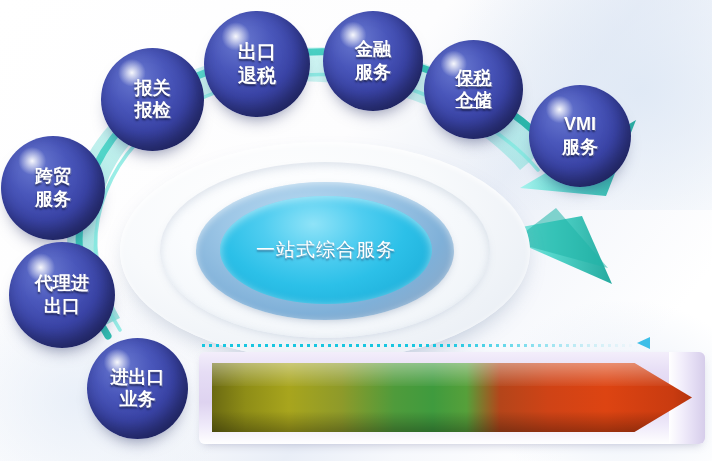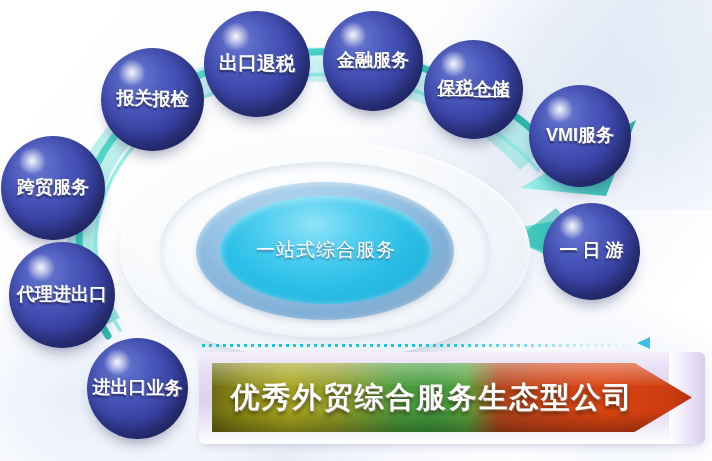--- a/index.html
+++ b/index.html
@@ -56,21 +56,21 @@
   
   .arc-svg{position:absolute;left:0;top:0;width:712px;height:461px;pointer-events:none;}
 
   
   .sphere{
     position:absolute;border-radius:50%;
     background:
       radial-gradient(circle at 30% 24%, rgba(255,255,255,.95) 0%, rgba(255,255,255,.0) 13%),
       radial-gradient(circle at 34% 28%, #6a7ad0 0%, #4a57bb 30%, #3b45a8 55%, #2e3484 80%, #232a6b 100%);
     box-shadow:0 10px 16px -8px rgba(40,50,100,.55), inset -6px -8px 18px rgba(18,22,60,.55);
-    display:flex;flex-direction:row;align-items:center;justify-content:center;
+    display:flex;flex-direction:column;align-items:center;justify-content:center;
     color:#ffffff;font-weight:bold;line-height:1.18;
     text-shadow:0 2px 2px rgba(15,20,60,.75), 1px 1px 0 rgba(255,255,255,.30);
     text-align:center;
   }
   .sphere span{display:block;white-space:nowrap;}
   .sphere .ln1{margin-bottom:1px;}
 
   
   .dots{
     position:absolute;left:200px;top:341px;width:440px;height:7px;
@@ -180,24 +180,20 @@
   <div class="sphere" style="left:424px;top:40px;width:99px;height:99px;font-size:18px;text-decoration:underline;">
     <span class="ln1">保税</span>
     <span class="ln2">仓储</span>
   </div>
 
   <div class="sphere" style="left:529px;top:85px;width:102px;height:102px;font-size:18px;">
     <span class="ln1">VMI</span>
     <span class="ln2">服务</span>
   </div>
 
-  <div class="sphere" style="left:543px;top:203px;width:97px;height:97px;font-size:18px;">
-    <span class="ln1">一 日 游</span>
-    <span class="ln2"></span>
-  </div>
 
   <div class="sphere" style="left:1px;top:136px;width:104px;height:104px;font-size:18px;">
     <span class="ln1">跨贸</span>
     <span class="ln2">服务</span>
   </div>
 
   <div class="sphere" style="left:9px;top:242px;width:106px;height:106px;font-size:18px;">
     <span class="ln1">代理进</span>
     <span class="ln2">出口</span>
   </div>
@@ -208,15 +204,14 @@
   </div>
 
   <div class="dots"></div>
   <div class="dots-arrow"></div>
 
   <div class="banner-plate"></div>
   <div class="banner-arrow">
     <div class="gloss-top"></div>
     <div class="gloss-bot"></div>
   </div>
-  <div class="banner-text">优秀外贸综合服务生态型公司</div>
 
 </div>
 
 </body></html>

